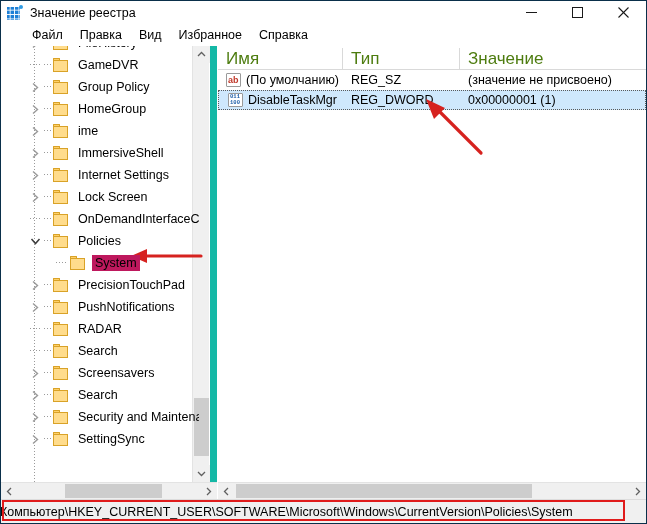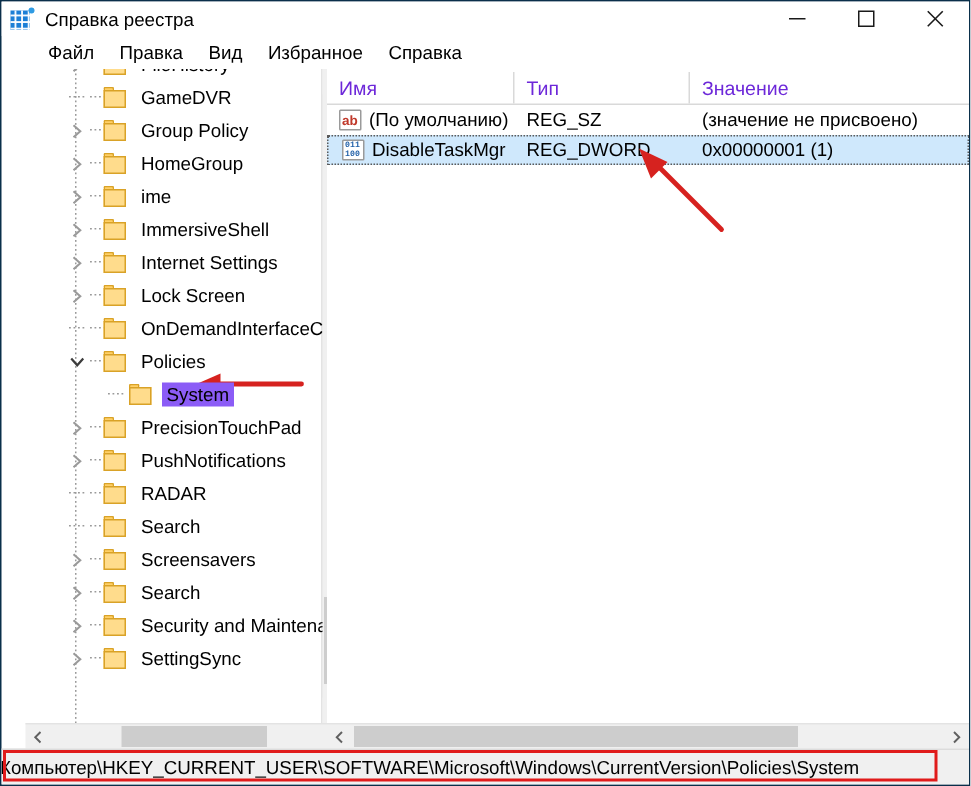--- a/index.html
+++ b/index.html
@@ -97,26 +97,26 @@
   .main {
     position: absolute;
     left: 0; top: 45px;
     width: 645px;
     height: 453px;
   }
 
   
   .tree-pane {
     position: absolute;
-    left: 16px; top: 0;
+    left: 0; top: 0;
     width: 216px;
     height: 453px;
     box-sizing: border-box;
     background: #ffffff;
-    border-right: 1px solid #14b8a6;
+    border-right: 7px solid #14b8a6;
   }
   .tree-viewport {
     position: absolute;
     left: 0; top: 0;
     width: 198px;
     height: 436px;
     overflow: hidden;
     background: #ffffff;
   }
   .tree-list {
@@ -211,21 +211,21 @@
     box-sizing: border-box;
   }
   .tree-label {
     font-size: 12.5px;
     color: #000;
     z-index: 2;
     position: relative;
     padding: 1px 3px 1px 3px;
   }
   .tree-row.selected .tree-label {
-    background: #8b5cf6;
+    background: #be185d;
   }
 
   
   .vscroll {
     position: absolute;
     right: 1px; top: 0;
     width: 17px;
     height: 436px;
     background: #f0f0f0;
     border-left: 1px solid #e3e3e3;
@@ -287,22 +287,22 @@
     display: flex;
     box-sizing: border-box;
   }
   .lv-col {
     height: 21px;
     display: flex;
     align-items: center;
     padding-left: 8px;
     box-sizing: border-box;
     border-right: 1px solid #d9d9d9;
-    font-size: 13px;
-    color: #6d28d9;
+    font-size: 17px;
+    color: #4d7c0f;
   }
   .col-name  { width: 125px; }
   .col-type  { width: 117px; }
   .col-value { width: 186px; border-right: none; }
 
   .lv-body {
     position: absolute;
     left: 0; top: 24px;
     width: 428px;
     height: 412px;
@@ -436,21 +436,21 @@
 </head>
 <body>
 
 <div id="app">
 
   <div class="titlebar">
     <div class="app-icon">
       <div class="grid"></div>
       <div class="dot"></div>
     </div>
-    <div class="title-text">Справка реестра</div>
+    <div class="title-text">Значение реестра</div>
     <div class="win-buttons">
       <div class="win-btn">
         <svg width="13" height="13" viewBox="0 0 13 13">
           <line x1="1" y1="6.5" x2="12" y2="6.5" stroke="#1a1a1a" stroke-width="1"></line>
         </svg>
       </div>
       <div class="win-btn">
         <svg width="13" height="13" viewBox="0 0 13 13">
           <rect x="1.5" y="1.5" width="10" height="10" fill="none" stroke="#1a1a1a" stroke-width="1"></rect>
         </svg>

